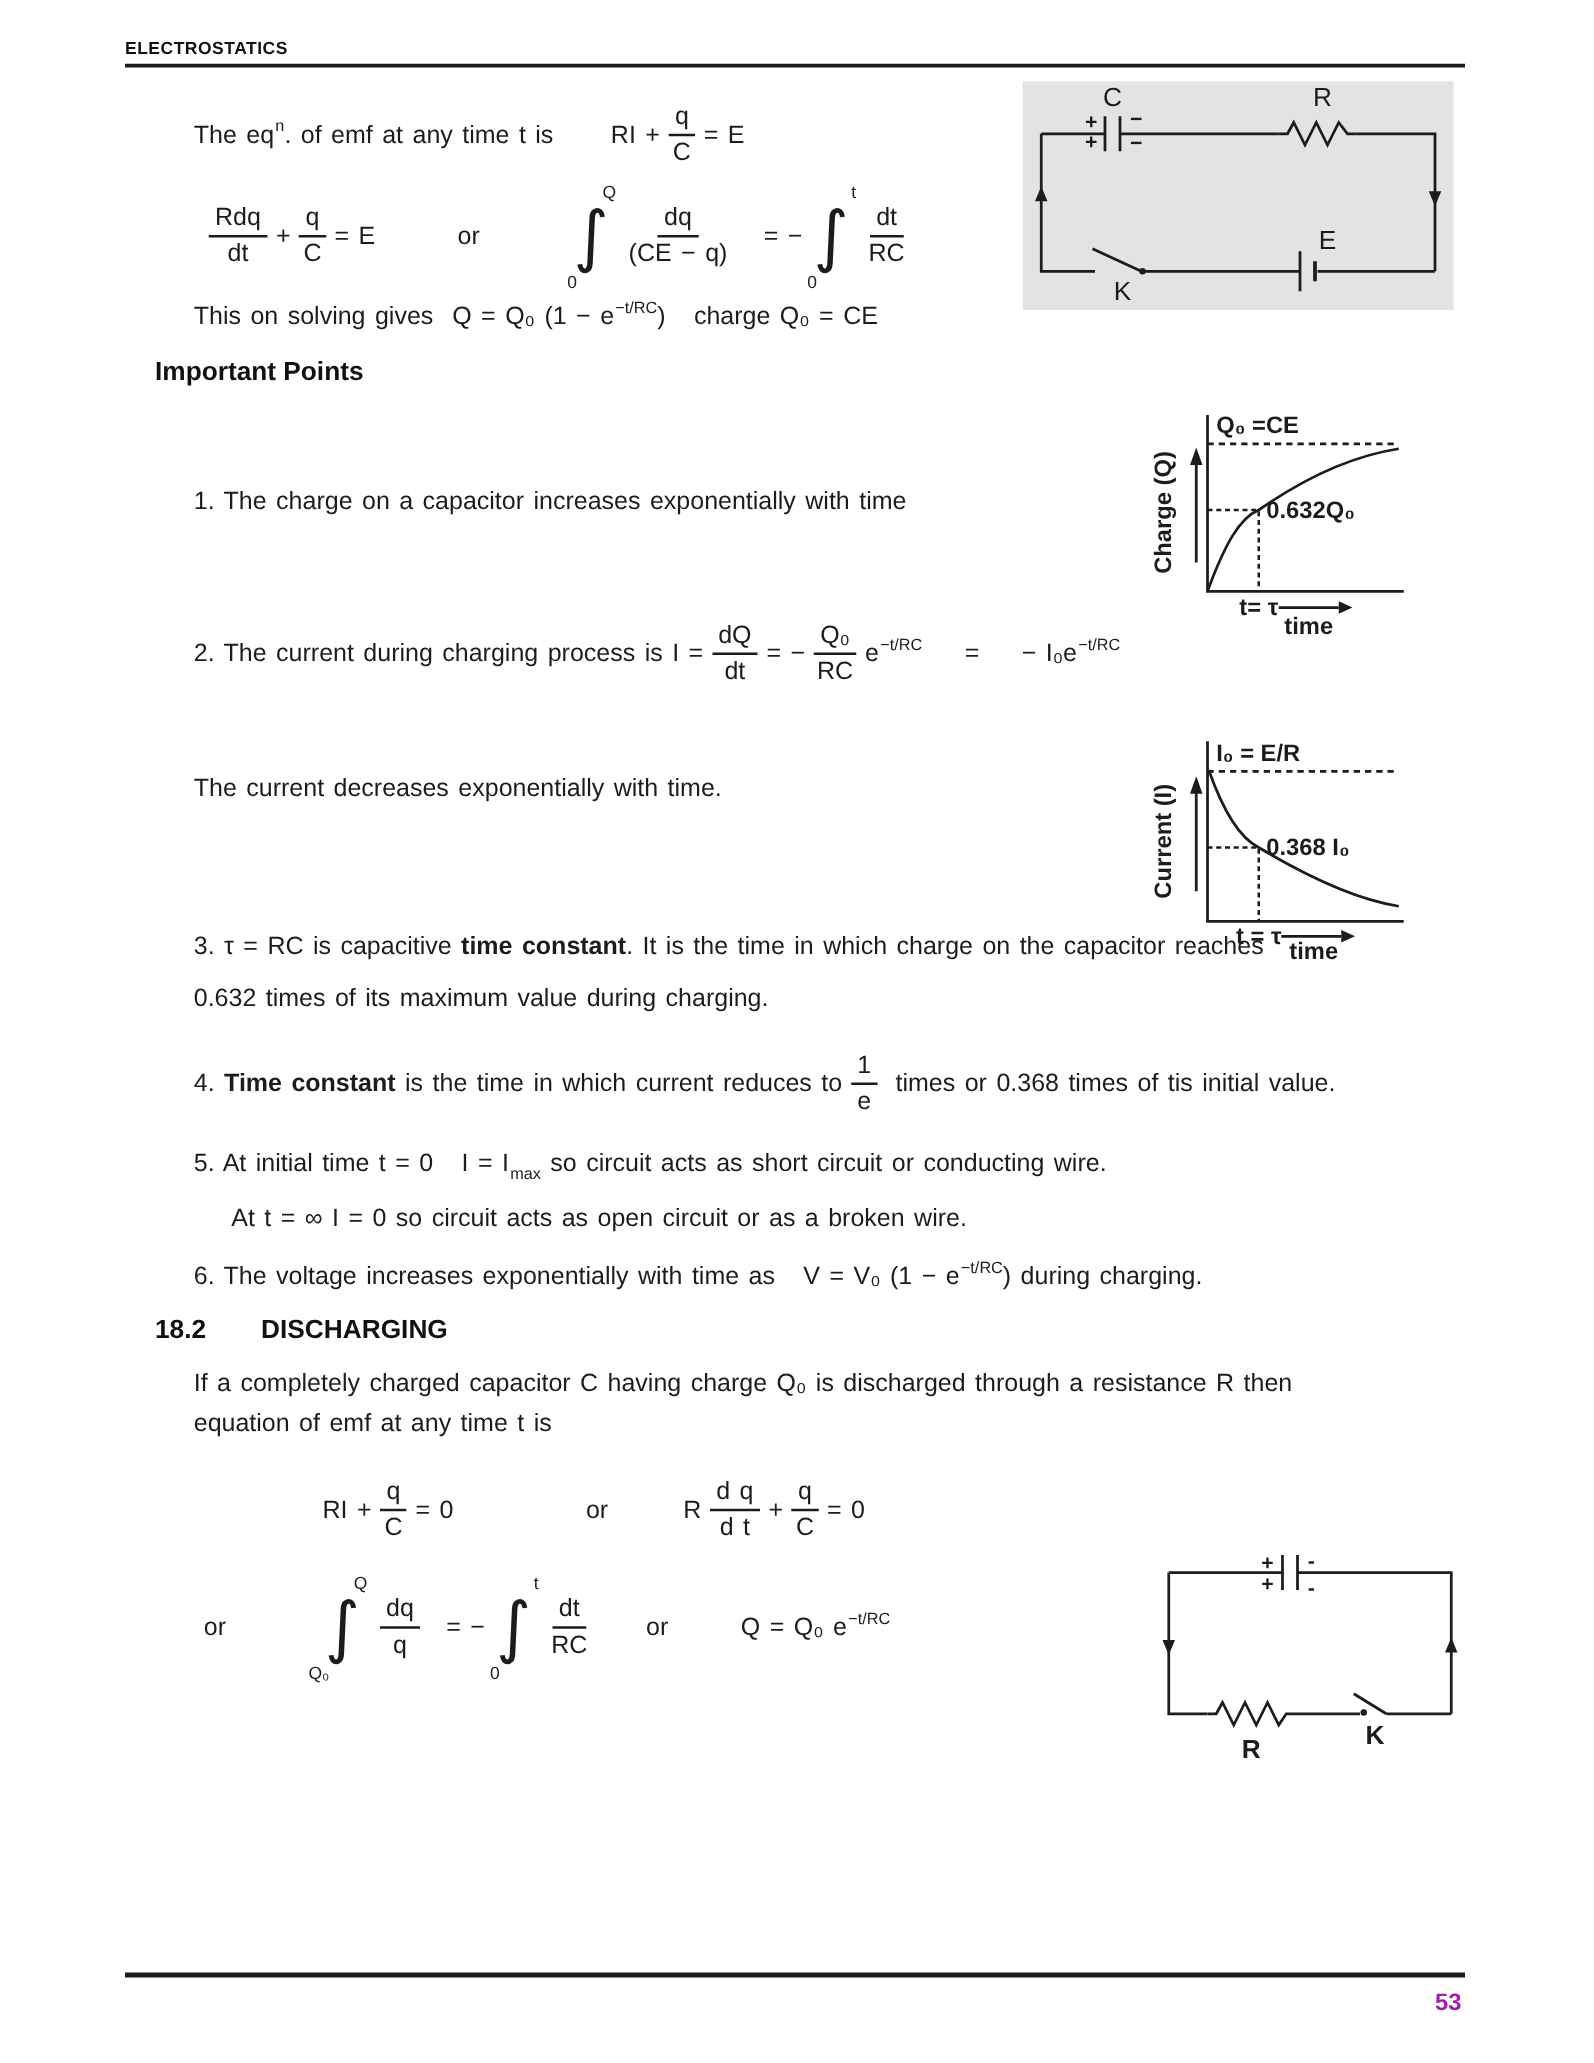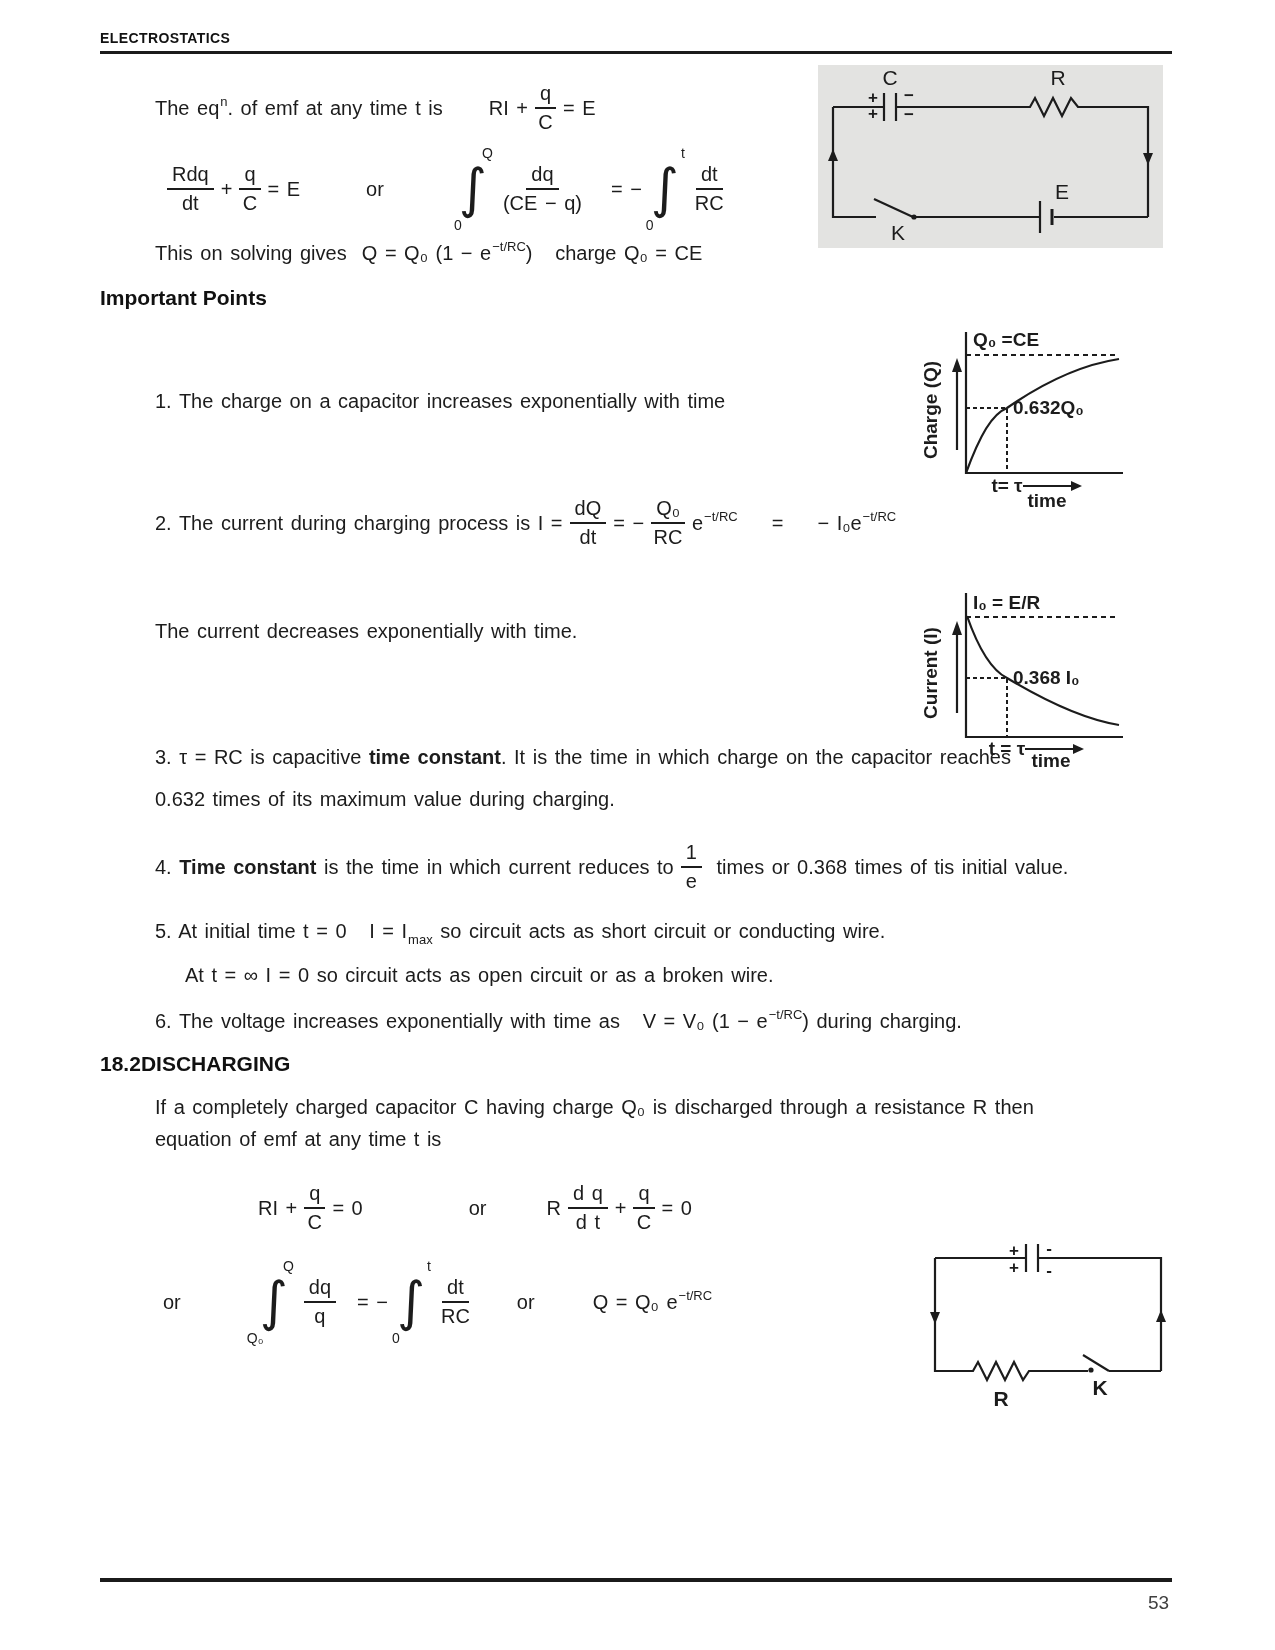--- a/index.html
+++ b/index.html
@@ -7,32 +7,32 @@
     position:relative;width:1275px;height:1650px;margin:0 auto;background:#ffffff;
     font-family:"Liberation Sans","DejaVu Sans",sans-serif;color:#1c1c1c;overflow:hidden;
   }
   .abs{position:absolute;}
   .pre{white-space:pre-wrap;}
   .bodytxt{font-size:20px;word-spacing:2px;}
   .bold{font-weight:bold;}
   .row{position:absolute;display:flex;align-items:center;font-size:20px;word-spacing:2px;}
   .hdr{font-size:14px;font-weight:bold;letter-spacing:0.4px;color:#111;}
   .rule{background:#1b1b1b;}
-  .sechead{font-size:21px;font-weight:bold;color:#111;}
+  .sechead{font-size:21px;font-weight:bold;color:#111;margin-left:24px;}
   .frac{display:inline-flex;flex-direction:column;align-items:center;text-align:center;margin:0 7px;line-height:1.05;}
   .frac .num{padding:0 5px 3px;border-bottom:2px solid #1c1c1c;}
   .frac .den{padding-top:3px;}
   .int{position:relative;display:inline-flex;align-items:center;justify-content:center;width:30px;height:86px;margin:0 8px;}
   .int .glyph{font-size:54px;font-family:"DejaVu Sans",sans-serif;line-height:1;}
   .int .up{position:absolute;top:-1px;right:-5px;font-size:14px;}
   .int .lo{position:absolute;bottom:-1px;left:-4px;font-size:14px;}
   .sup{font-size:13px;position:relative;top:-9px;margin-left:1px;}
   .sub{font-size:13px;position:relative;top:6px;margin-left:1px;}
   .nowrap{white-space:pre;}
-  .pagenum{font-size:19px;font-weight:normal;color:#404040;}
+  .pagenum{font-size:19px;font-weight:bold;color:#a21caf;}
   svg text{font-family:"Liberation Sans","DejaVu Sans",sans-serif;fill:#1c1c1c;}
 </style>
 </head>
 <body>
 
 <div class="page">
 
   <div class="abs hdr" style="left:100px;top:30px;">ELECTROSTATICS</div>
   <div class="abs rule" style="left:100px;top:51px;width:1072px;height:3px;"></div>
 
@@ -188,21 +188,21 @@
 
   <div class="abs bodytxt" style="left:155px;top:920px;">
     <span class="pre">5. At initial time t = 0   I = I</span><span class="sub">max</span><span class="pre"> so circuit acts as short circuit or conducting wire.</span>
   </div>
   <div class="abs bodytxt" style="left:185px;top:964px;">At t = ∞    I = 0 so circuit acts as open circuit or as a broken wire.</div>
 
   <div class="abs bodytxt" style="left:155px;top:1010px;">
     <span class="pre">6. The voltage increases exponentially with time as   V = V₀ (1 − e</span><span class="sup">−t/RC</span><span class="pre">) during charging.</span>
   </div>
 
-  <div class="abs" style="left:100px;top:1052px;display:flex;">
+  <div class="abs" style="left:100px;top:1052px;display:flex;gap:20px;">
     <span class="sechead">18.2</span>
     <span class="sechead">DISCHARGING</span>
   </div>
 
   <div class="abs bodytxt" style="left:155px;top:1096px;">If a completely charged capacitor C having charge Q₀ is discharged through a resistance R then</div>
   <div class="abs bodytxt" style="left:155px;top:1128px;">equation of emf at any time t is</div>
 
   <div class="row" style="left:258px;top:1170px;height:76px;">
     <span class="pre">RI +</span>
     <span class="frac">

